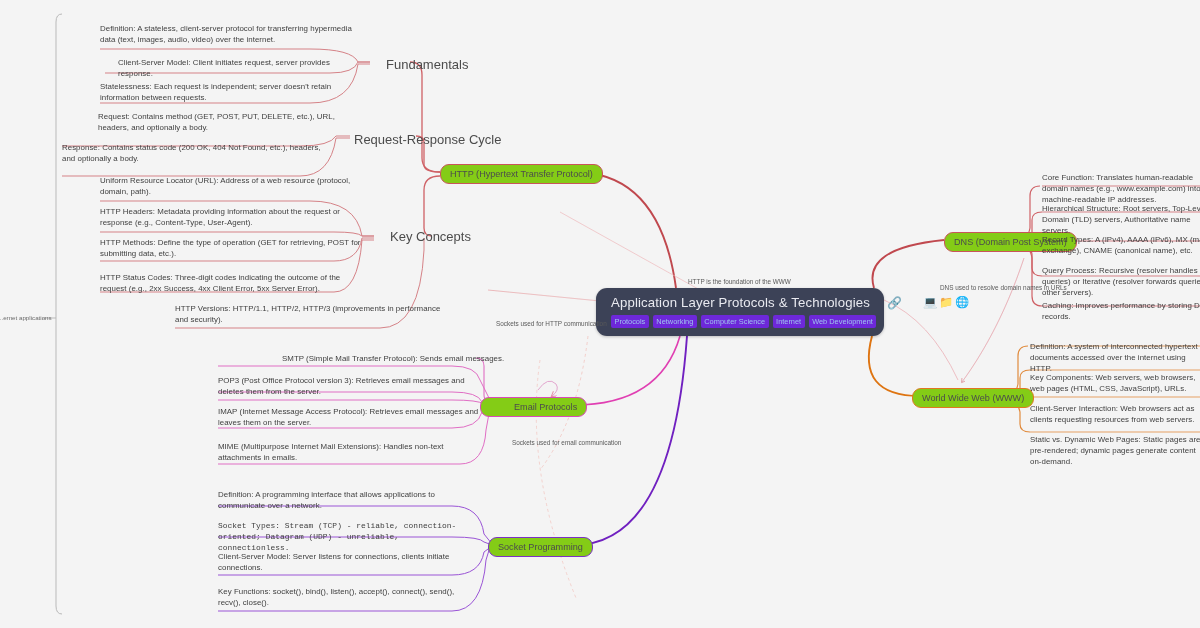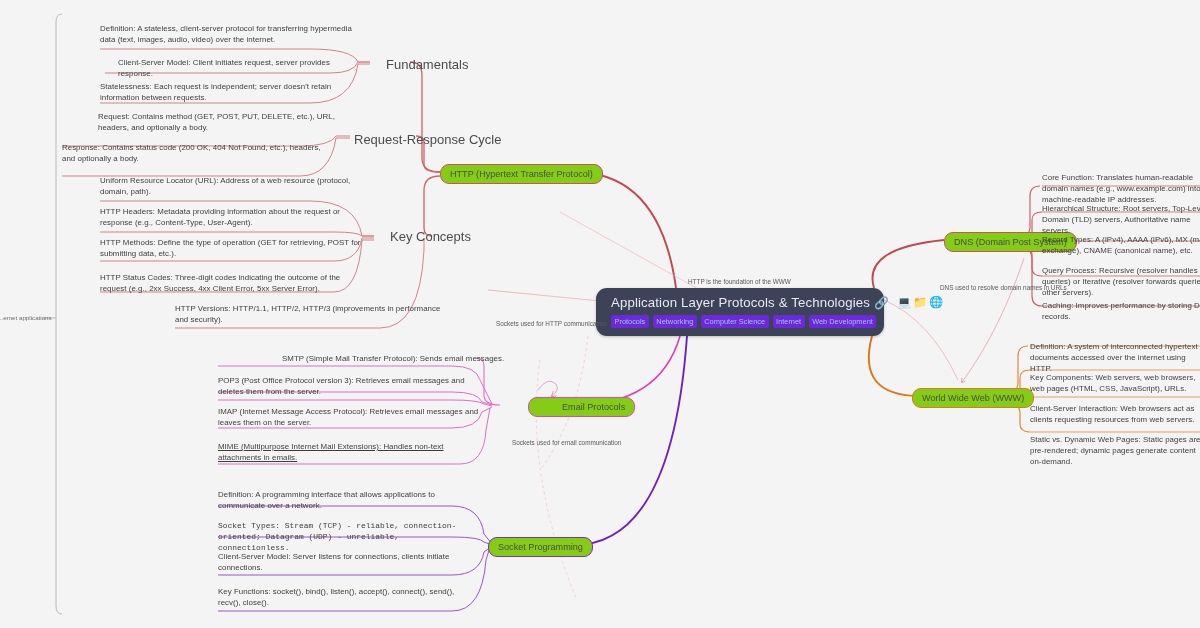--- a/index.html
+++ b/index.html
@@ -13,21 +13,21 @@
   #wires { position: absolute; left: 0; top: 0; width: 1200px; height: 628px; pointer-events: none; }
 
   
   .central {
     position: absolute; left: 596px; top: 288px;
     width: 288px; height: 48px;
     background: #3c4257; border-radius: 11px;
     padding: 7px 12px 0 15px;
     box-shadow: 0 1px 3px rgba(0,0,0,.22);
   }
-  .central-titlerow { display: flex; align-items: center; gap: 1px; }
+  .central-titlerow { display: flex; align-items: center; gap: 14px; }
   .central-title {
     color: #e9eaf0; font-size: 13.2px; letter-spacing: .15px; white-space: nowrap;
   }
   .central-icons { display: flex; align-items: center; gap: 2px; margin-left: 7px; }
   .central-icons span { font-size: 11.5px; line-height: 1; }
   .link-ic { color: #8fa6d8; font-size: 12px; margin-left: 3px; }
   .tags { display: flex; gap: 4px; margin-top: 5px; }
   .tag {
     background: #6d28d9; color: #9fc4ee;
     font-size: 7.4px; line-height: 1;
@@ -167,21 +167,21 @@
       <span class="tag">Protocols</span>
       <span class="tag">Networking</span>
       <span class="tag">Computer Science</span>
       <span class="tag">Internet</span>
       <span class="tag">Web Development</span>
     </div>
   </div>
 
   <div class="pill" style="left:440px; top:164px; border-color:#c9555a;">HTTP (Hypertext Transfer Protocol)</div>
 
-  <div class="pill" style="left:528px; top:397px; border-color:#d94bb8;padding-left:33px;">Email Protocols</div>
+  <div class="pill" style="left:480px; top:397px; border-color:#d94bb8;padding-left:33px;">Email Protocols</div>
 
   <div class="pill" style="left:488px; top:537px; border-color:#7b32c4;">Socket Programming</div>
 
   <div class="pill" style="left:944px; top:232px; border-color:#c9555a;">DNS (Domain Post System)</div>
 
   <div class="pill" style="left:912px; top:388px; border-color:#e07820;">World Wide Web (WWW)</div>
 
   <div class="subhead" style="left:370px; top:57px;">Fundamentals</div>
   <div class="subhead" style="left:338px; top:132px;">Request-Response Cycle</div>
   <div class="subhead" style="left:374px; top:229px;">Key Concepts</div>
@@ -195,21 +195,21 @@
 
   <div class="leaf" style="left:100px; top:175px; width:262px;">Uniform Resource Locator (URL):  Address of a web resource (protocol, domain, path).</div>
   <div class="leaf" style="left:100px; top:206px; width:258px;">HTTP Headers: Metadata providing information about the request or response (e.g., Content-Type, User-Agent).</div>
   <div class="leaf" style="left:100px; top:237px; width:262px;">HTTP Methods: Define the type of operation (GET for retrieving, POST for submitting data, etc.).</div>
   <div class="leaf" style="left:100px; top:272px; width:250px;">HTTP Status Codes: Three-digit codes indicating the outcome of the request (e.g., 2xx Success, 4xx Client Error, 5xx Server Error).</div>
   <div class="leaf" style="left:175px; top:303px; width:270px;">HTTP Versions: HTTP/1.1, HTTP/2, HTTP/3 (improvements in performance and security).</div>
 
   <div class="leaf" style="left:282px; top:353px; width:260px;">SMTP (Simple Mail Transfer Protocol): Sends email messages.</div>
   <div class="leaf" style="left:218px; top:375px; width:250px;">POP3 (Post Office Protocol version 3): Retrieves email messages and deletes them from the server.</div>
   <div class="leaf" style="left:218px; top:406px; width:262px;">IMAP (Internet Message Access Protocol): Retrieves email messages and leaves them on the server.</div>
-  <div class="leaf" style="left:218px; top:441px; width:250px;text-decoration:underline;">MIME (Multipurpose Internet Mail Extensions): Handles non-text attachments in emails.</div>
+  <div class="leaf" style="left:218px; top:441px; width:250px;">MIME (Multipurpose Internet Mail Extensions): Handles non-text attachments in emails.</div>
 
   <div class="leaf" style="left:218px; top:489px; width:240px;">Definition: A programming interface that allows applications to communicate over a network.</div>
   <div class="leaf" style="left:218px; top:520px; width:252px;font-family:Liberation Mono, monospace;">Socket Types: Stream (TCP) - reliable, connection-oriented; Datagram (UDP) - unreliable, connectionless.</div>
   <div class="leaf" style="left:218px; top:551px; width:248px;">Client-Server Model: Server listens for connections, clients initiate connections.</div>
   <div class="leaf" style="left:218px; top:586px; width:250px;">Key Functions: socket(), bind(), listen(), accept(), connect(), send(), recv(), close().</div>
 
   <div class="leaf" style="left:1042px; top:172px; width:178px;">Core Function: Translates human-readable domain names (e.g., www.example.com) into machine-readable IP addresses.</div>
   <div class="leaf" style="left:1042px; top:203px; width:178px;">Hierarchical Structure: Root servers, Top-Level Domain (TLD) servers, Authoritative name servers.</div>
   <div class="leaf" style="left:1042px; top:234px; width:178px;">Record Types: A (IPv4), AAAA (IPv6), MX (mail exchange), CNAME (canonical name), etc.</div>
   <div class="leaf" style="left:1042px; top:265px; width:178px;">Query Process: Recursive (resolver handles all queries) or Iterative (resolver forwards queries to other servers).</div>

